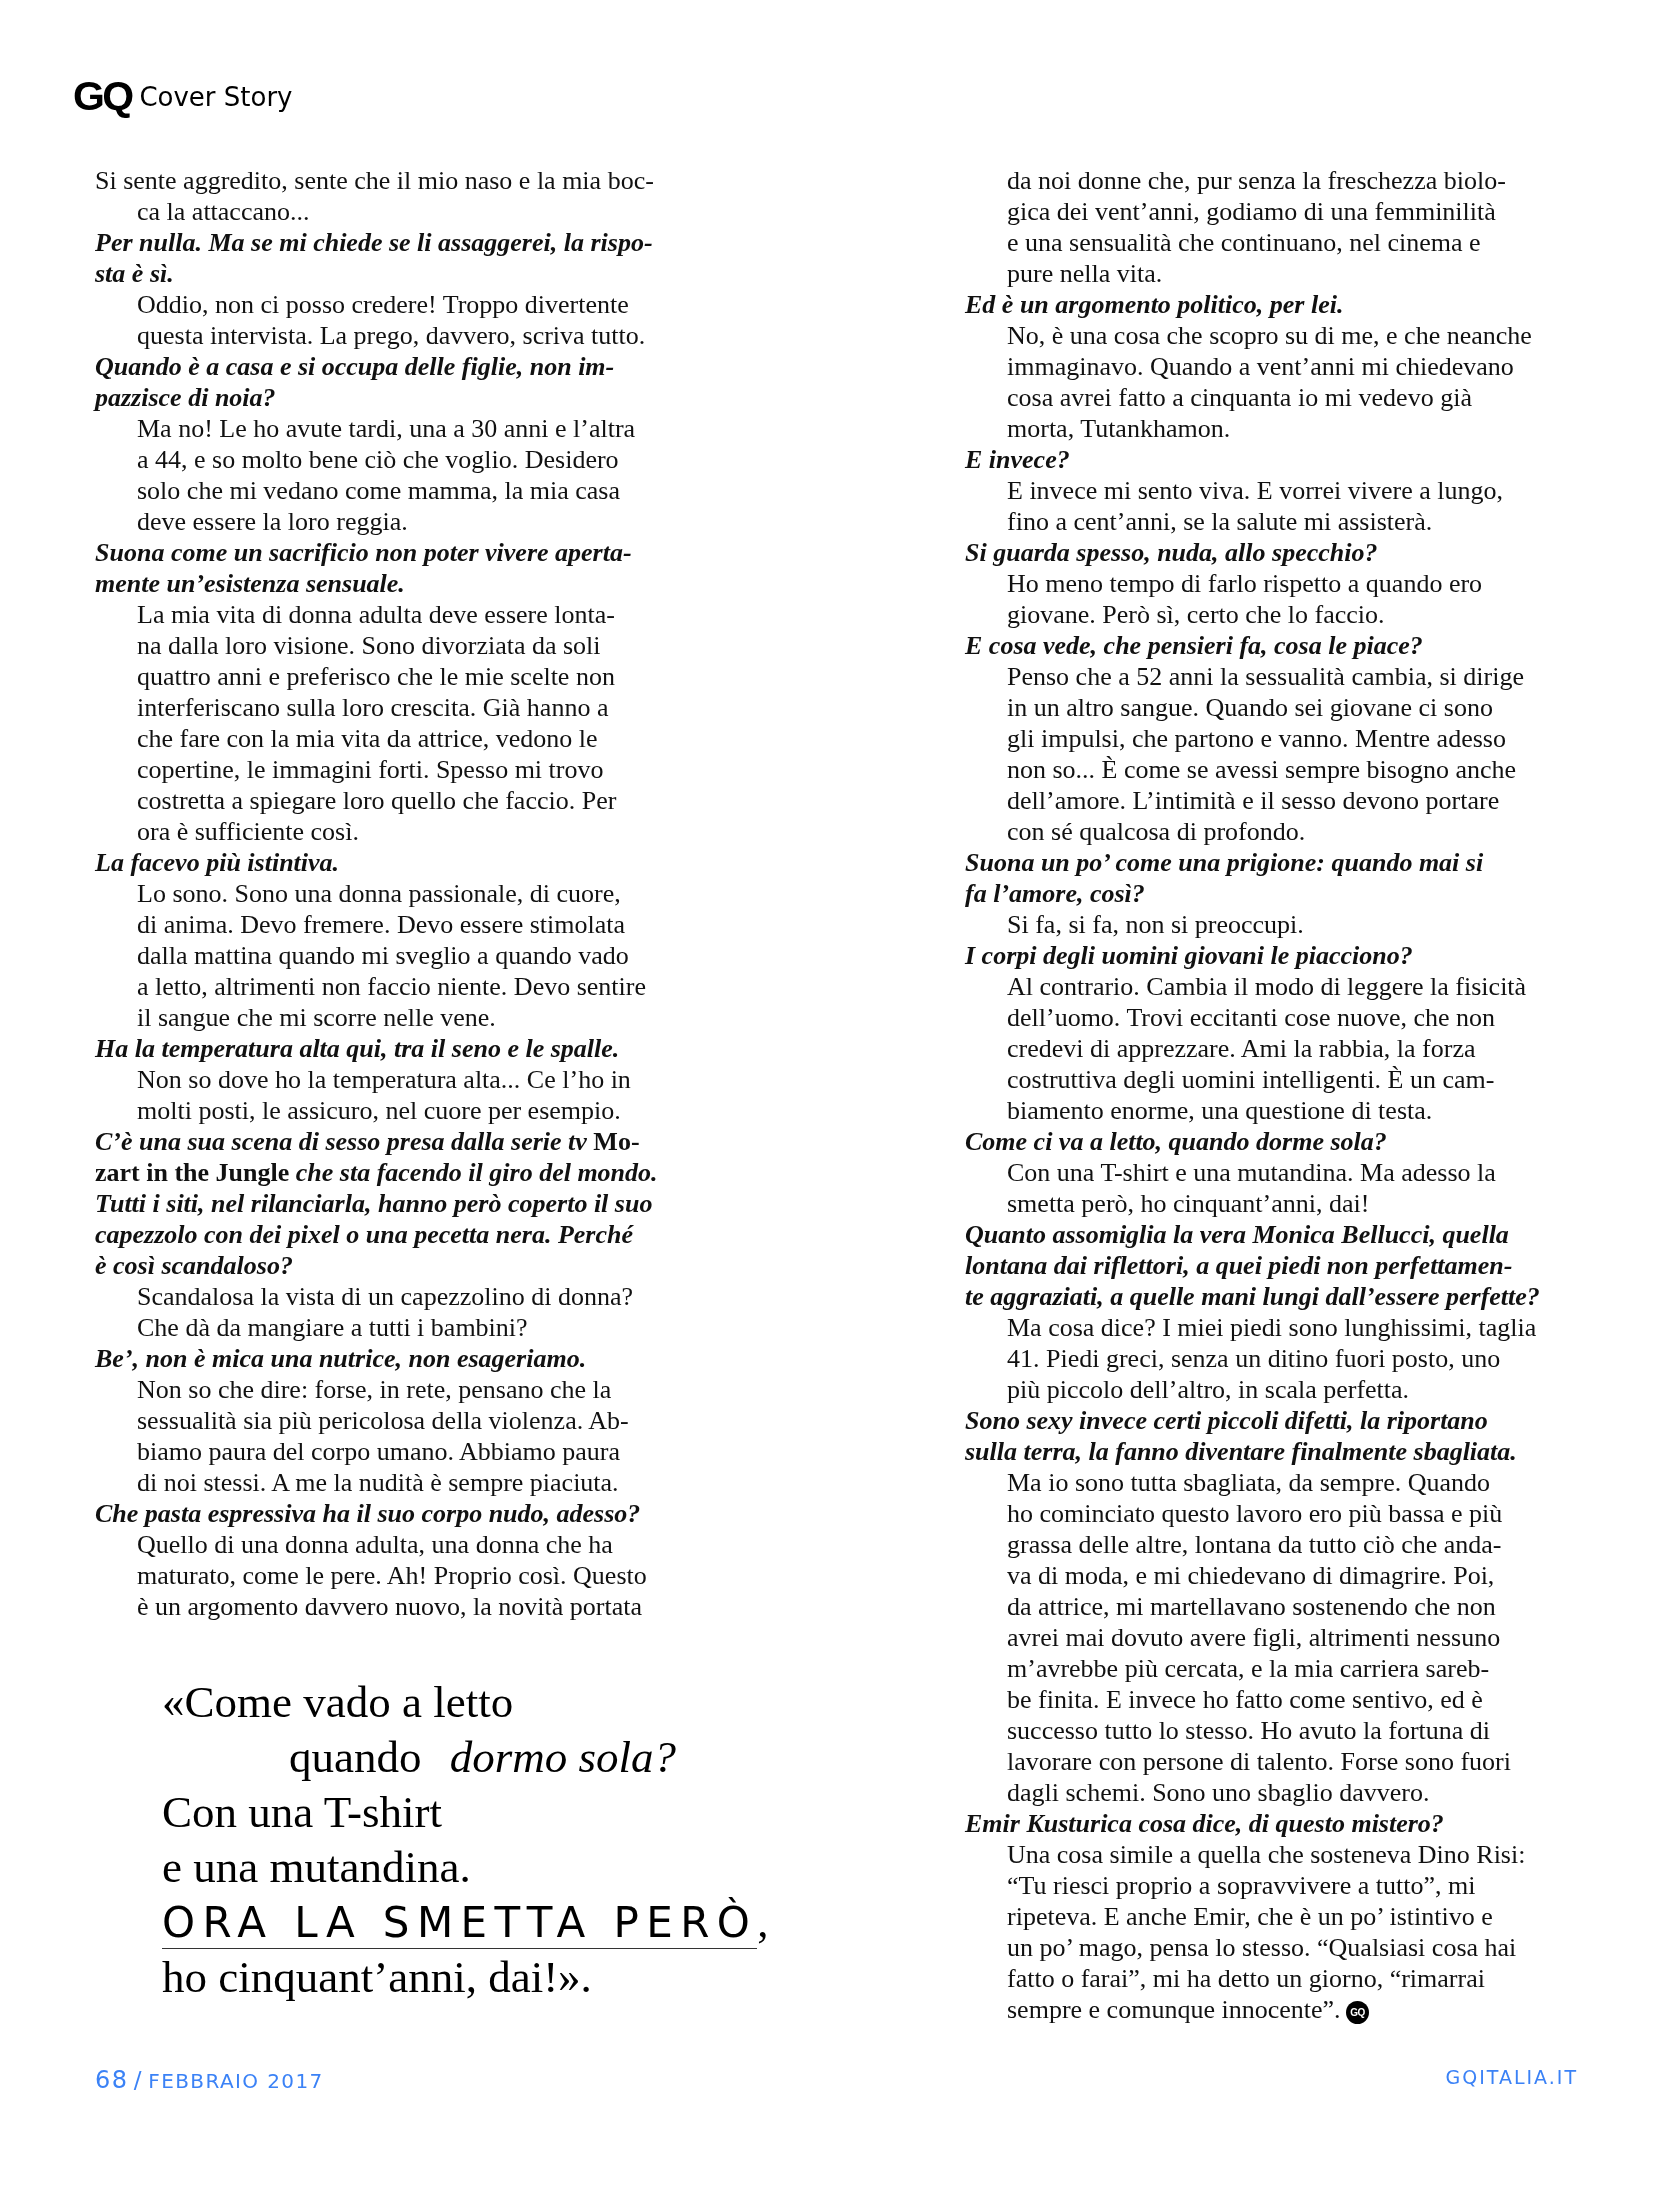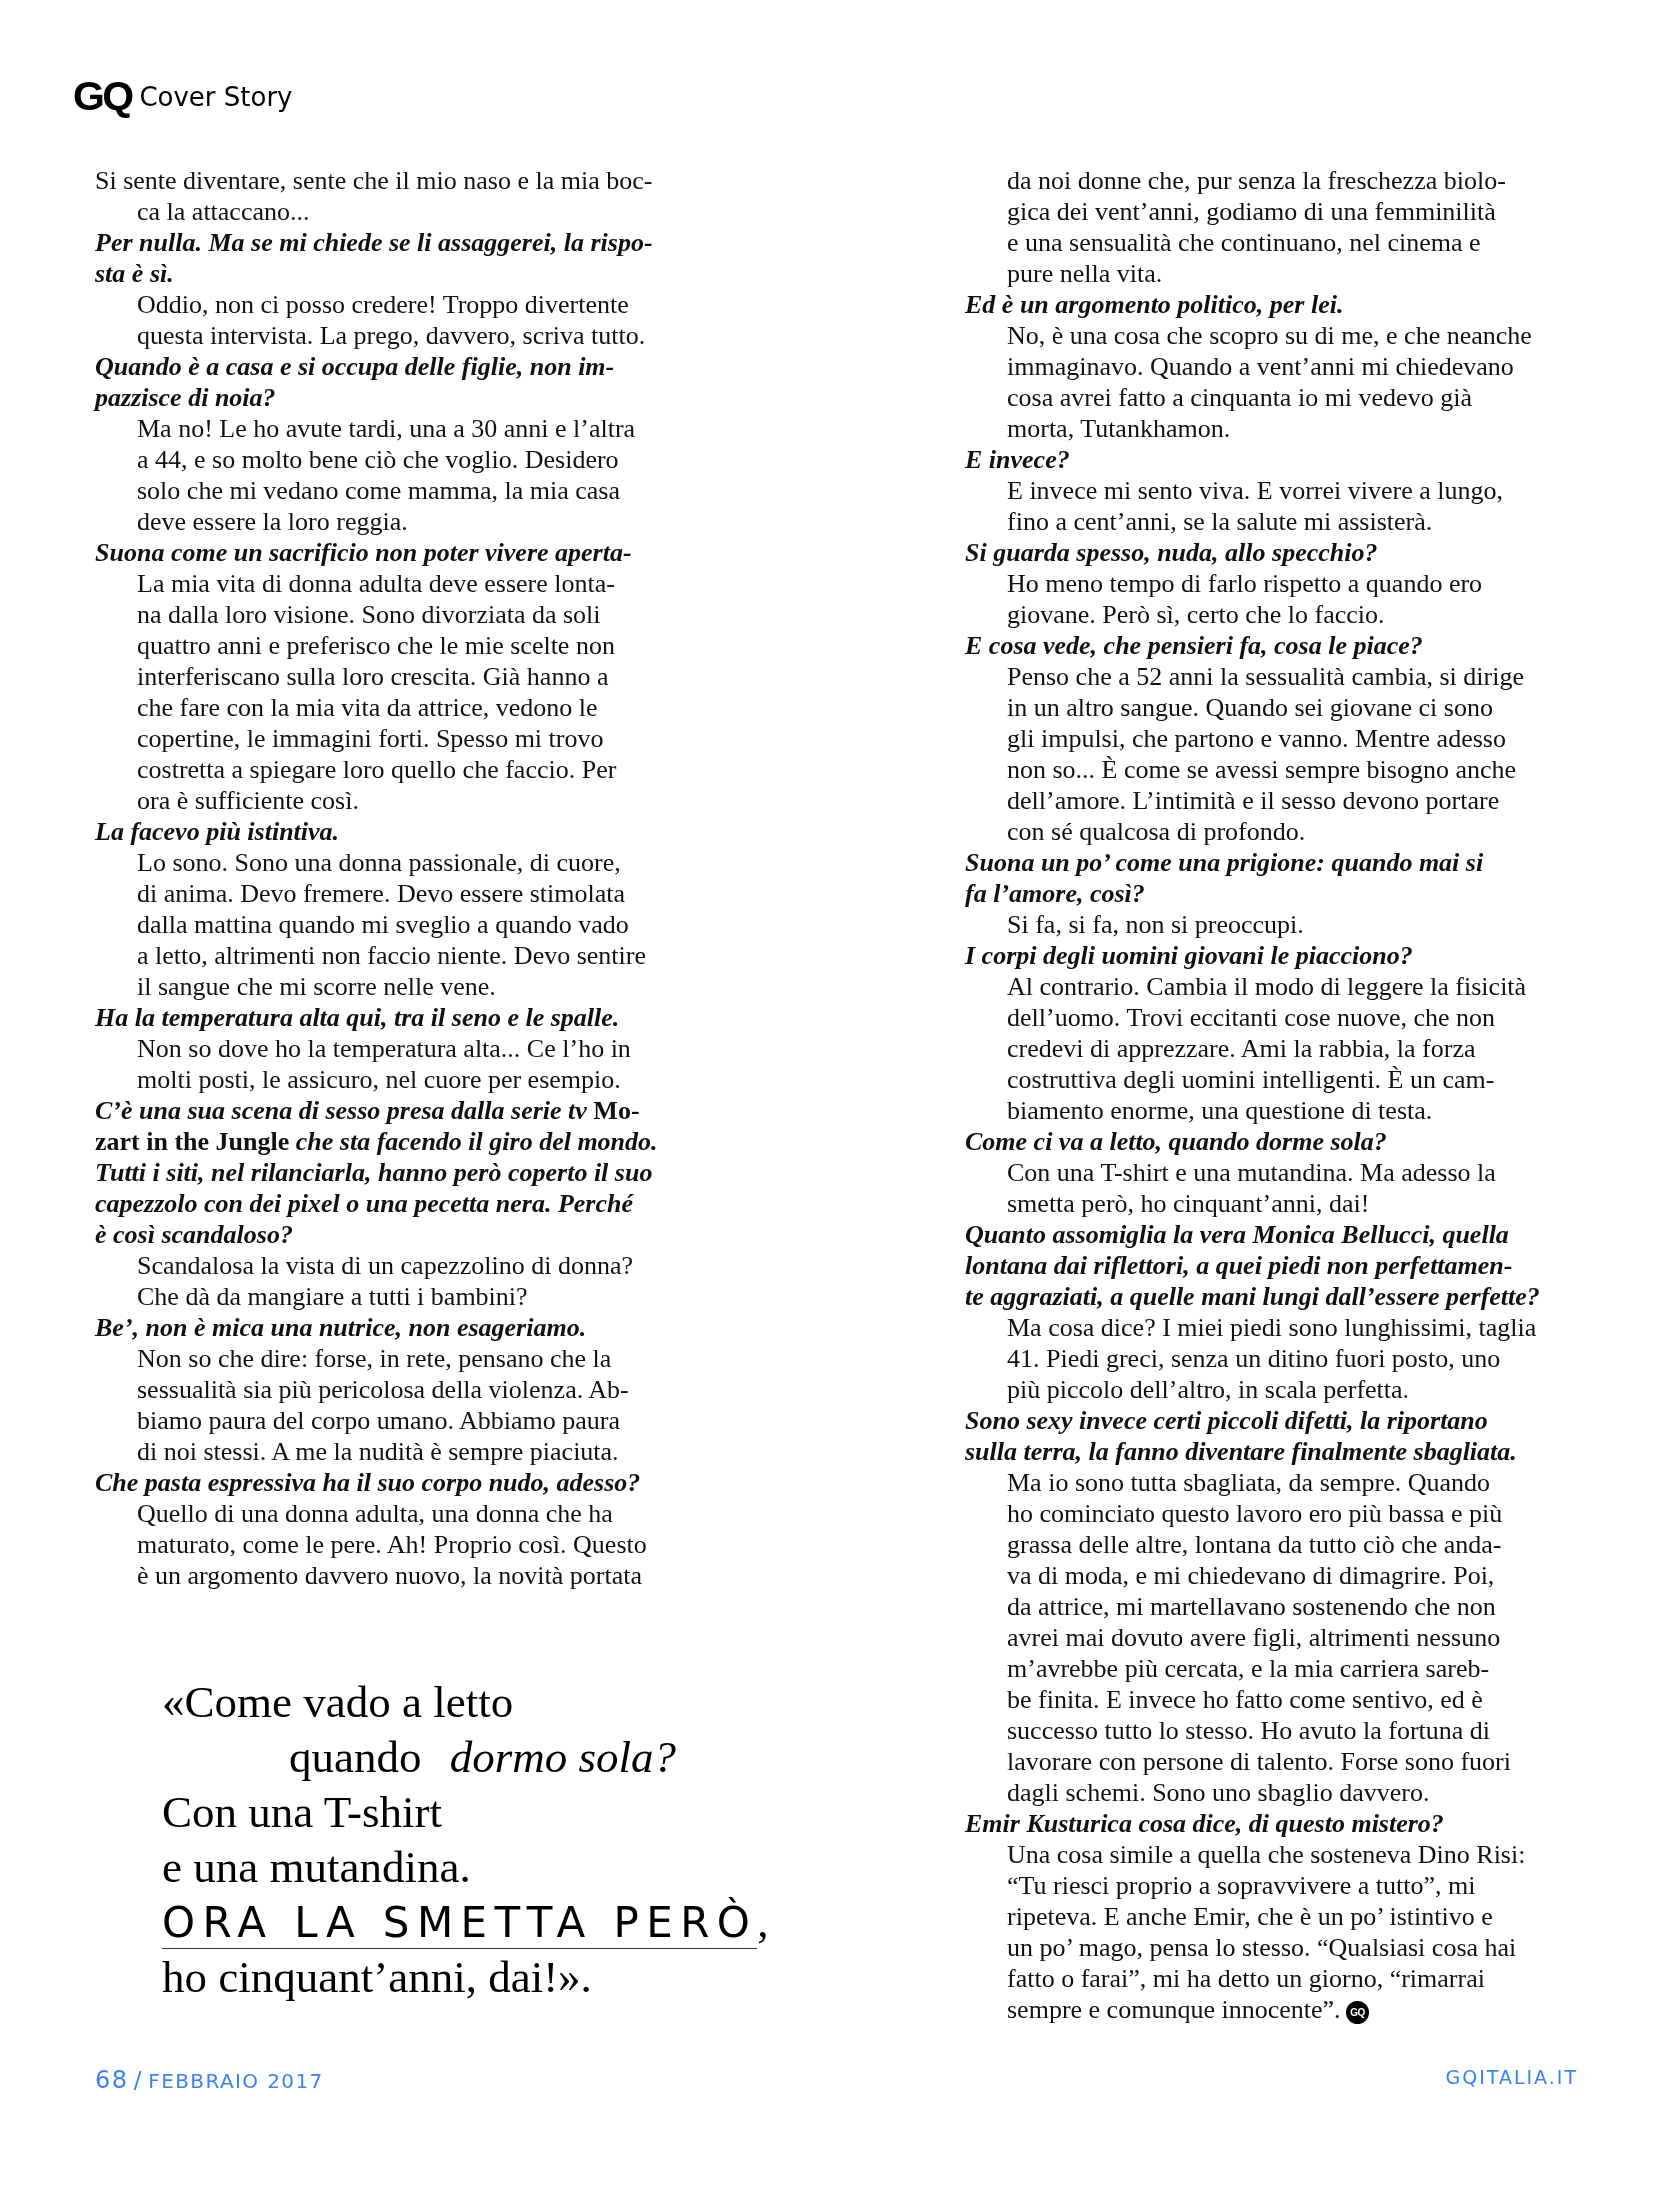--- a/index.html
+++ b/index.html
@@ -28,33 +28,34 @@
 </style>
 </head>
 <body>
 
 <div class="header">
   <span class="gq-logo">GQ</span>
   <span class="section-label">Cover Story</span>
 </div>
 
 <div class="col col-left" id="col-left">
-    <span class="ln"><span>Si sente diventare, sente che il mio naso e la mia boc-</span></span>
+    <span class="ln"><span>Si sente aggredito, sente che il mio naso e la mia boc-</span></span>
     <span class="ln a"><span>ca la attaccano...</span></span>
     <span class="ln q"><span>Per nulla. Ma se mi chiede se li assaggerei, la rispo-</span></span>
     <span class="ln q"><span>sta è sì.</span></span>
     <span class="ln a"><span>Oddio, non ci posso credere! Troppo divertente</span></span>
     <span class="ln a"><span>questa intervista. La prego, davvero, scriva tutto.</span></span>
     <span class="ln q"><span>Quando è a casa e si occupa delle figlie, non im-</span></span>
     <span class="ln q"><span>pazzisce di noia?</span></span>
     <span class="ln a"><span>Ma no! Le ho avute tardi, una a 30 anni e l’altra</span></span>
     <span class="ln a"><span>a 44, e so molto bene ciò che voglio. Desidero</span></span>
     <span class="ln a"><span>solo che mi vedano come mamma, la mia casa</span></span>
     <span class="ln a"><span>deve essere la loro reggia.</span></span>
     <span class="ln q"><span>Suona come un sacrificio non poter vivere aperta-</span></span>
+    <span class="ln q"><span>mente un’esistenza sensuale.</span></span>
     <span class="ln a"><span>La mia vita di donna adulta deve essere lonta-</span></span>
     <span class="ln a"><span>na dalla loro visione. Sono divorziata da soli</span></span>
     <span class="ln a"><span>quattro anni e preferisco che le mie scelte non</span></span>
     <span class="ln a"><span>interferiscano sulla loro crescita. Già hanno a</span></span>
     <span class="ln a"><span>che fare con la mia vita da attrice, vedono le</span></span>
     <span class="ln a"><span>copertine, le immagini forti. Spesso mi trovo</span></span>
     <span class="ln a"><span>costretta a spiegare loro quello che faccio. Per</span></span>
     <span class="ln a"><span>ora è sufficiente così.</span></span>
     <span class="ln q"><span>La facevo più istintiva.</span></span>
     <span class="ln a"><span>Lo sono. Sono una donna passionale, di cuore,</span></span>

